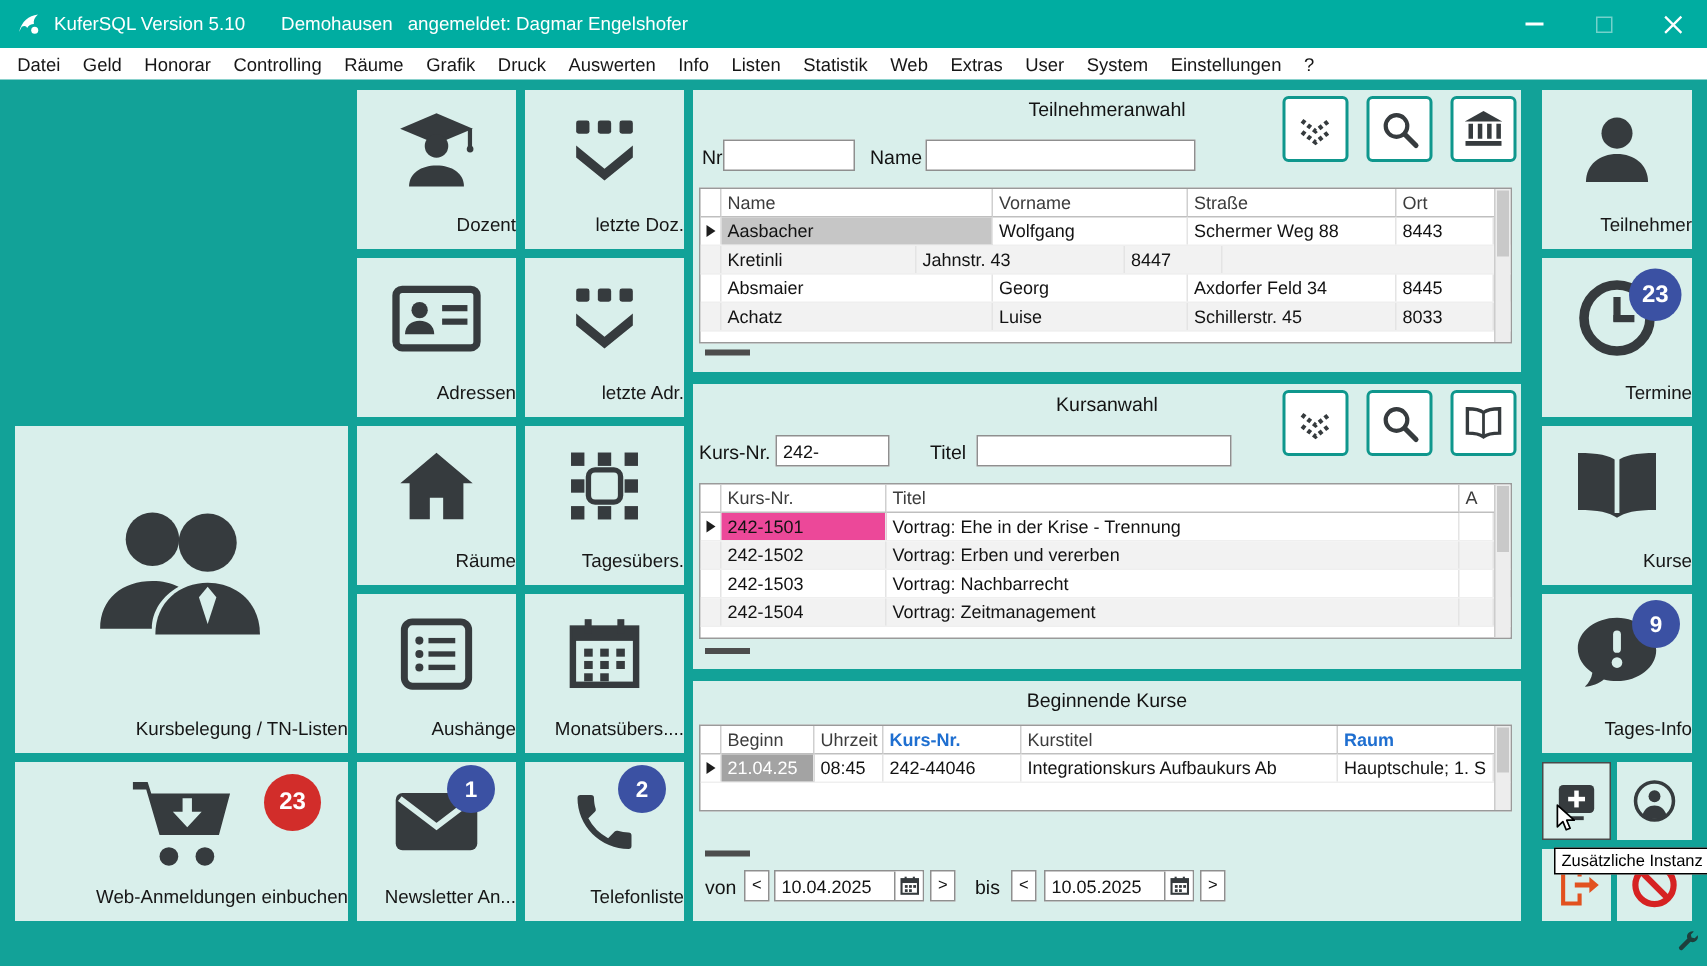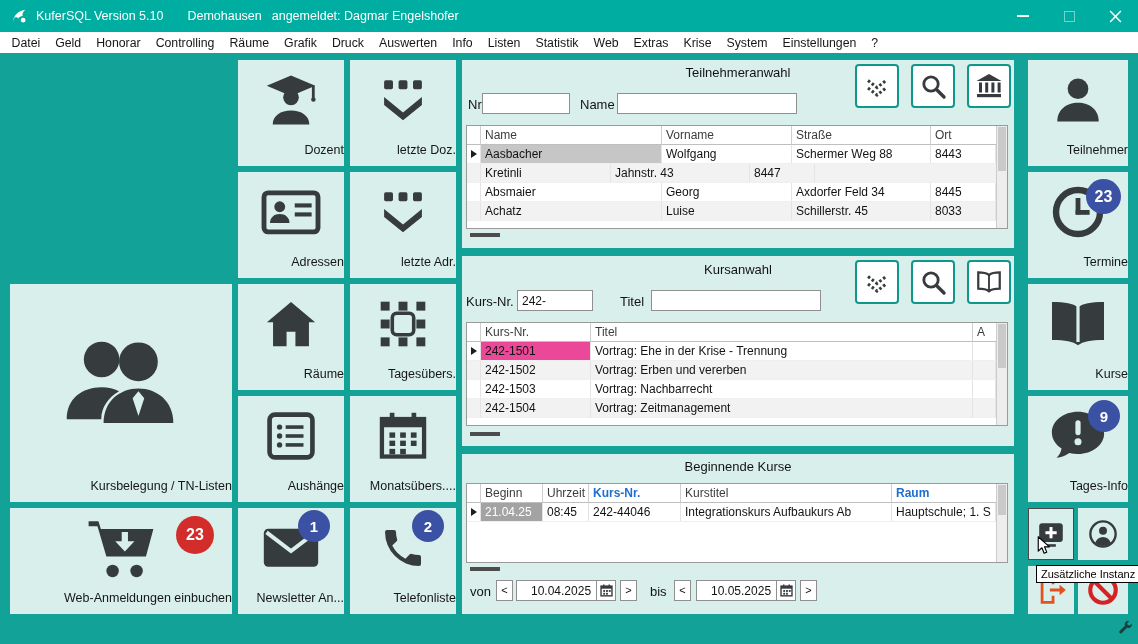--- a/index.html
+++ b/index.html
@@ -52,21 +52,21 @@
 .vthumb{position:absolute;left:1px;right:1px;background:#c9c9c9}
 .hthumb{position:absolute;height:4px;background:#4d4d4d}
 .bluehead{color:#1f6fd0 !important;font-weight:bold}
 .namesel{background:#c6c6c6}
 .kursel{background:#ec4899}
 .datesel{background:#a3a3a3;color:#fff}
 
 
 .navbtn{position:absolute;width:17px;height:21px;background:#fff;border:1px solid #8f8f8f;font-size:11px;text-align:center;line-height:19px;color:#131313}
 .dgroup{position:absolute;height:21px;width:100px;background:#fff;border:1px solid #8f8f8f;display:flex;align-items:center}
-.dgroup .dval{flex:1;padding:0 14px;font-size:12px;color:#131313;white-space:nowrap;overflow:hidden}
+.dgroup .dval{flex:1;padding:0 4px;font-size:12px;color:#131313;white-space:nowrap;overflow:hidden}
 .dgroup .calbtn{width:19px;height:100%;border-left:1px solid #8f8f8f;display:flex;align-items:center;justify-content:center;background:#fff}
 
 
 #tooltip{position:absolute;background:#fff;border:1px solid #000;font-size:11px;padding:2px 4px;color:#000;white-space:nowrap;z-index:40}
 #cursor{position:absolute;z-index:50}
 </style>
 </head>
 <body>
 
 <div id="win">
@@ -101,21 +101,21 @@
     <span>Controlling</span>
     <span>Räume</span>
     <span>Grafik</span>
     <span>Druck</span>
     <span>Auswerten</span>
     <span>Info</span>
     <span>Listen</span>
     <span>Statistik</span>
     <span>Web</span>
     <span>Extras</span>
-    <span>Krise</span>
+    <span>User</span>
     <span>System</span>
     <span>Einstellungen</span>
     <span>?</span>
   </div>
 
 
   <div class="tile" style="left:10px;top:284px;width:222px;height:218px">
     <div class="ia">
       <svg class="icon" style="width:124px" viewBox="0 0 32 26">
         <circle cx="11" cy="7.6" r="4.6"></circle>
@@ -411,21 +411,21 @@
       <div class="vscroll">
           <div class="vthumb" style="top:1px;height:44px"></div>
         </div>
     </div>
     <div class="hthumb" style="left:8px;top:176px;width:30px"></div>
   </div>
 
   <div class="panel" style="left:462px;top:454px;width:552px;height:160px">
     <div class="ptitle" style="top:5px">Beginnende Kurse</div>
 
-    <div class="tbl" style="left:4px;top:29px;width:542px;height:80px">
+    <div class="tbl" style="left:4px;top:29px;width:542px;height:58px">
       <div class="trow thead">
         <div class="tcell mk"></div>
         <div class="tcell" style="width:62px">Beginn</div>
         <div class="tcell" style="width:46px">Uhrzeit</div>
         <div class="tcell bluehead" style="width:92px">Kurs-Nr.</div>
         <div class="tcell" style="width:211px">Kurstitel</div>
         <div class="tcell bluehead" style="width:104px;border-right:none">Raum</div>
       </div>
       <div class="trow body">
         <div class="tcell mk">

